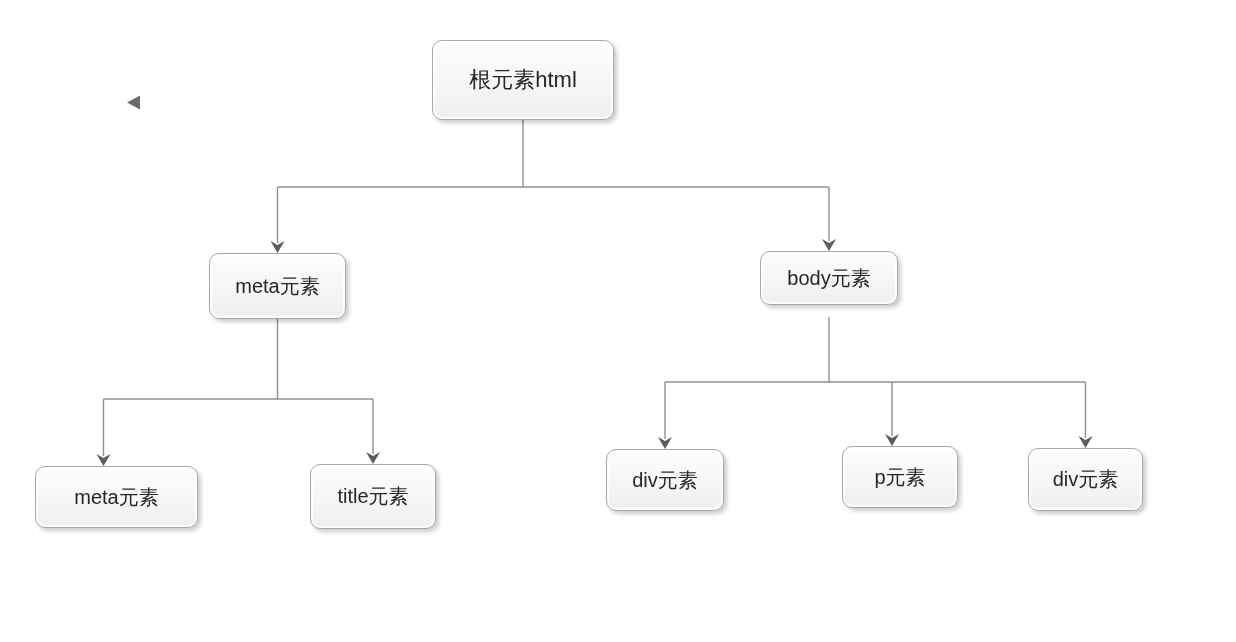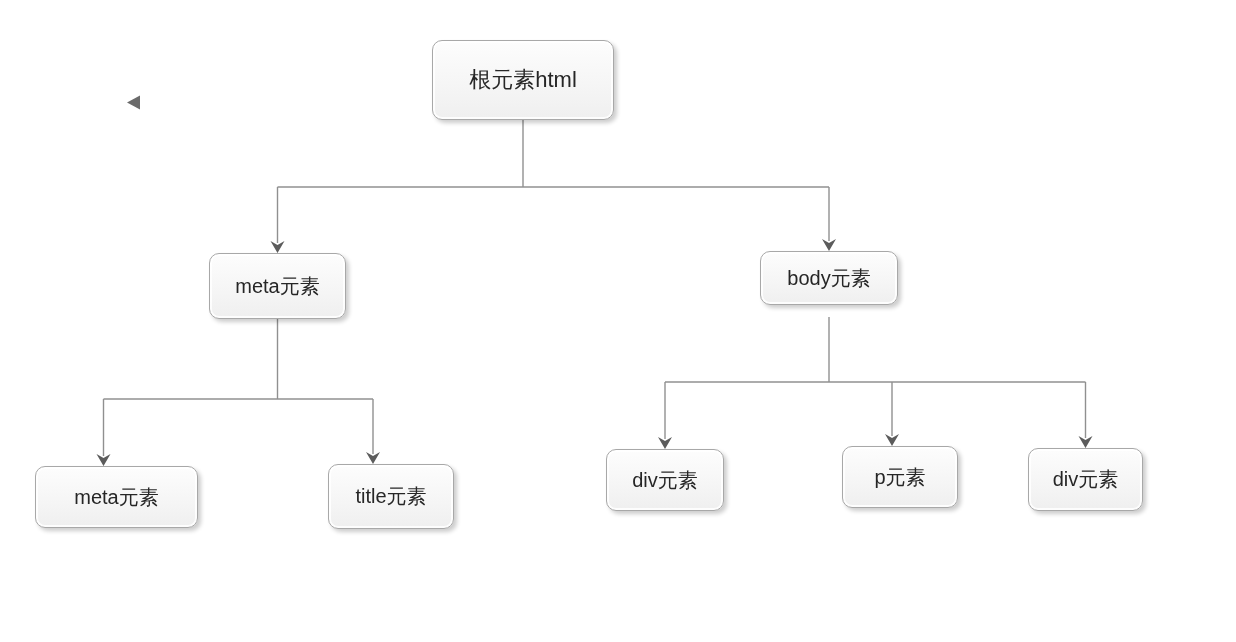--- a/index.html
+++ b/index.html
@@ -35,21 +35,21 @@
     box-shadow: 3px 3px 4px rgba(0,0,0,0.20), inset 0 0 0 2px rgba(255,255,255,0.85);
     color: #262626;
     font-size: 20px;
     white-space: nowrap;
     cursor: default;
   }
   #node-root  { left: 432px; top:  40px; width: 182px; height: 80px; font-size: 22px; }
   #node-head  { left: 209px; top: 253px; width: 137px; height: 66px; }
   #node-body  { left: 760px; top: 251px; width: 138px; height: 54px; }
   #node-meta  { left:  35px; top: 466px; width: 163px; height: 62px; }
-  #node-title { left: 328px; top: 464px; width: 126px; height: 65px; }
+  #node-title { left: 310px; top: 464px; width: 126px; height: 65px; }
   #node-div1  { left: 606px; top: 449px; width: 118px; height: 62px; }
   #node-p     { left: 842px; top: 446px; width: 116px; height: 62px; }
   #node-div2  { left:1028px; top: 448px; width: 115px; height: 63px; }
   #collapse-icon {
     position: absolute;
     left: 124px;
     top: 92px;
     width: 20px;
     height: 20px;
   }

